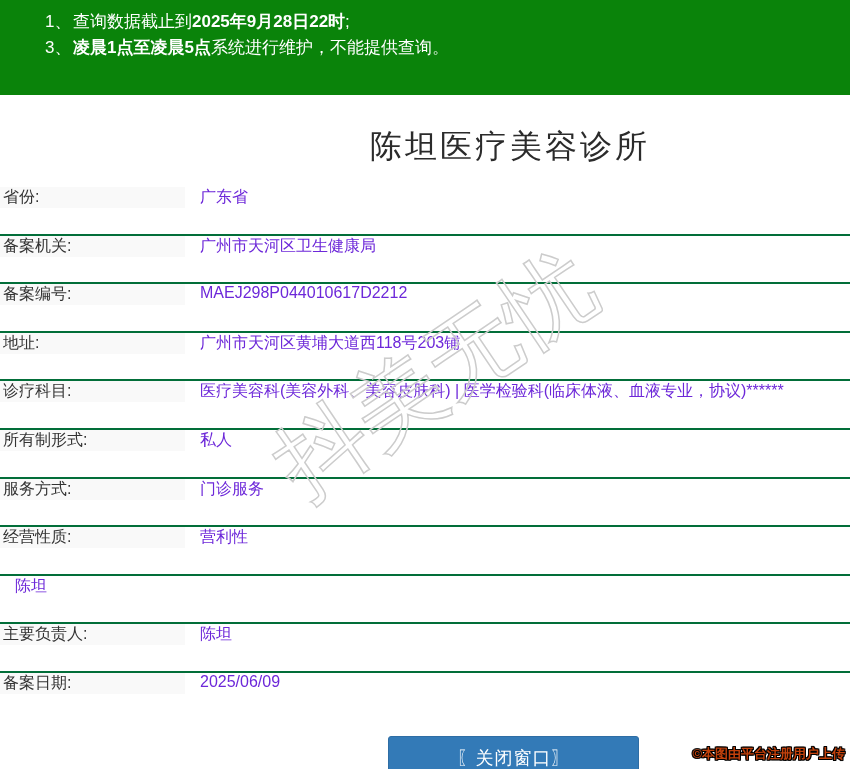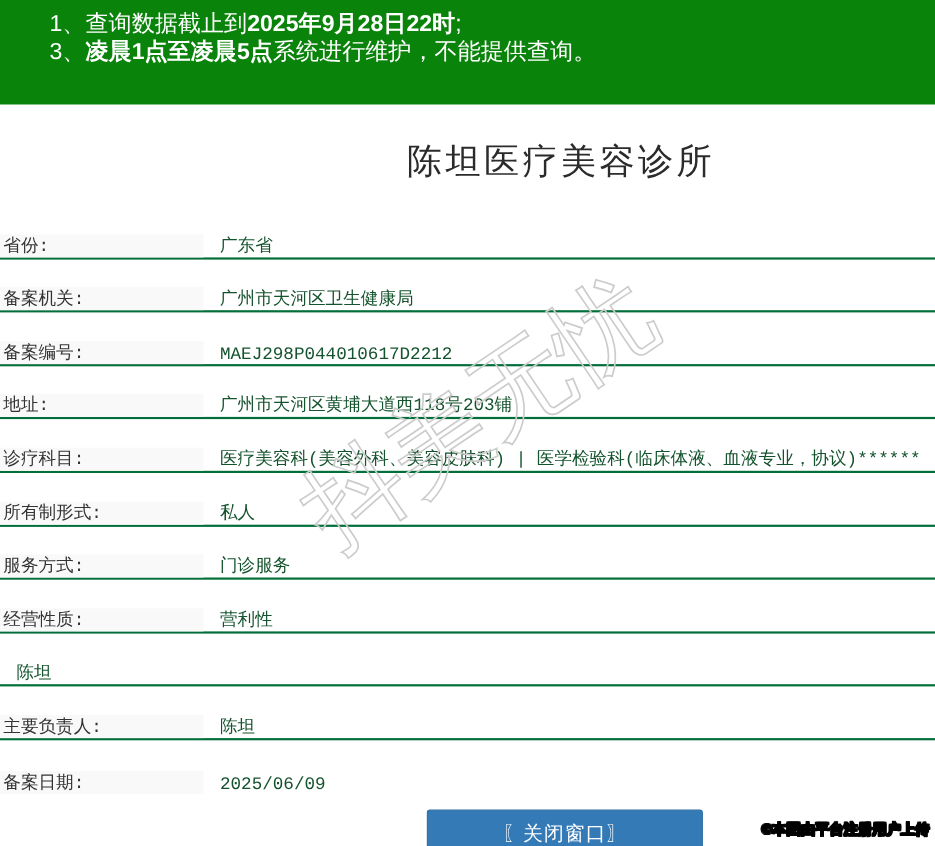--- a/index.html
+++ b/index.html
@@ -6,46 +6,46 @@
   html,body { background:#ffffff; }
   body { font-family:"Liberation Sans","DejaVu Sans",sans-serif; }
   .page {
     position:relative; width:850px; height:769px;
     overflow:hidden; background:#ffffff;
   }
   
   .notice {
     width:850px; height:95px; background:#0a830a;
     color:#ffffff; padding:9px 0 0 45px;
-    font-size:21px; line-height:26.3px;
+    font-size:17px; line-height:26.3px;
   }
   .notice-line b { font-weight:bold; }
   .notice-line .num { display:inline-block; min-width:28px; }
   
   .page-title {
     padding:34px 0 23px 170px; 
     text-align:center;
     font-size:32px; line-height:35px; letter-spacing:3px;
     color:#2b2b2b; font-weight:normal;
     white-space:nowrap;
   }
   
   .info-table { width:850px; }
   .table-row {
-    display:flex; align-items:flex-end;
-    height:48.6px; border-bottom:2px solid #026e39;font-family:Liberation Mono, monospace;
+    display:flex; align-items:flex-start;
+    height:48.6px; border-bottom:2px solid #026e39;
   }
   .table-row:last-child { border-bottom:none; }
   .row-label {
     width:185px; background:#f9f9f9; color:#333333;
     font-size:16px; display:flex; align-items:center;
     padding-left:3px; flex-shrink:0;
   }
   .row-value {
-    flex:1; color:#14532d; font-size:16px;
+    flex:1; color:#6d28d9; font-size:16px;
     display:flex; align-items:center;
     padding-left:15px; white-space:nowrap; overflow:hidden;
   }
   
   .close-button {
     position:absolute; left:388px; top:736px;
     width:251px; height:44px;
     background:#337ab7; border:1px solid #2e6da4; border-radius:3px;
     color:#ffffff; font-size:18px; letter-spacing:1px;
     font-family:"Liberation Sans","DejaVu Sans",sans-serif;
@@ -55,21 +55,21 @@
   .watermark {
     position:absolute; left:0; top:0; pointer-events:none; z-index:5;
   }
   .watermark text {
     fill:none; stroke:#cccccc; stroke-width:1.5px;
     font-size:90px; font-family:"Liberation Sans","DejaVu Sans",sans-serif;
   }
   
   .upload-credit {
     position:absolute; right:5px; top:745px;
-    font-size:13px; font-weight:bold; color:#000000;
+    font-size:13px; font-weight:bold; color:#c2410c;
     text-shadow:-1px -1px 0 #000, 1px -1px 0 #000, -1px 1px 0 #000, 1px 1px 0 #000, 0 1px 0 #000, 0 -1px 0 #000, 1px 0 0 #000, -1px 0 0 #000;
     z-index:6; white-space:nowrap;
   }
 </style>
 </head>
 <body>
 
 <div class="page">
 
   <div class="notice">

